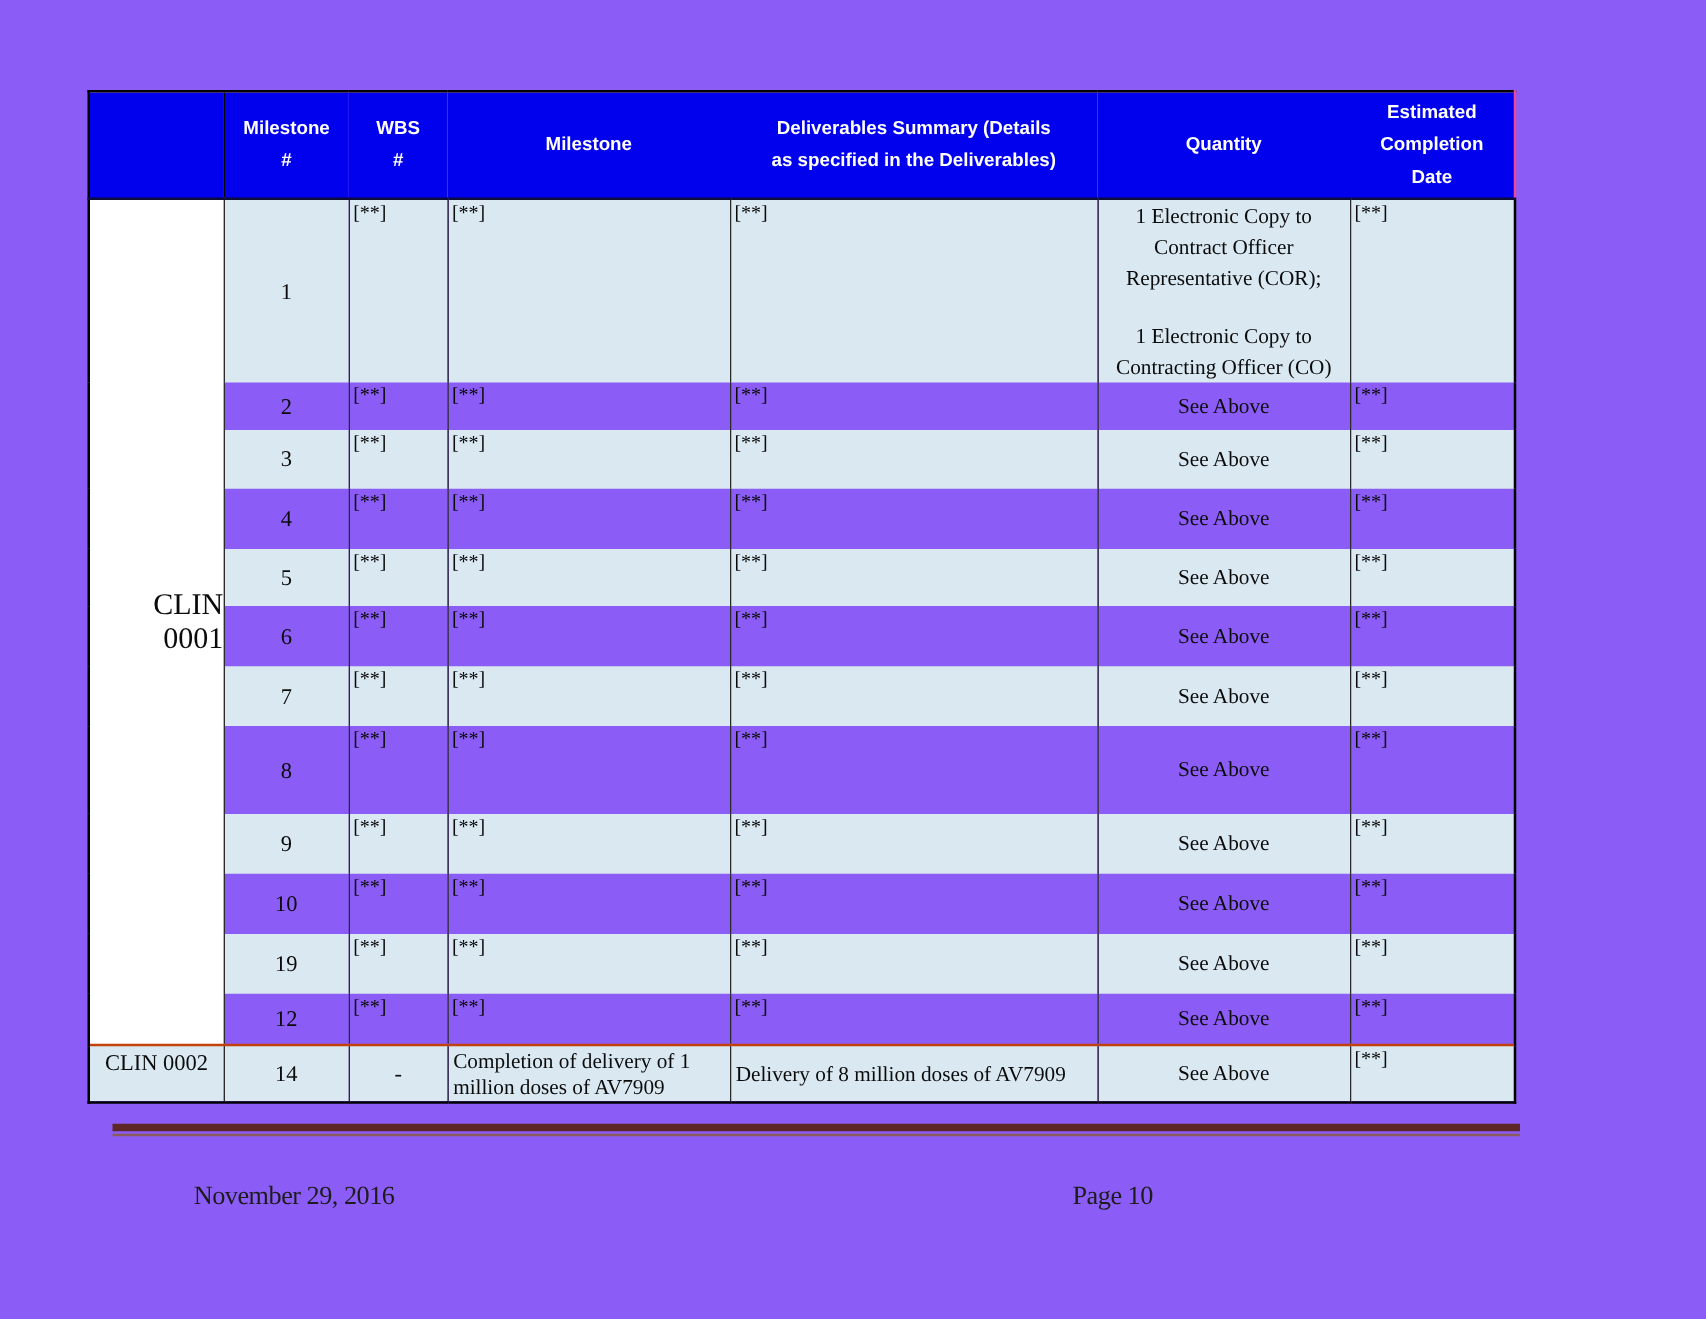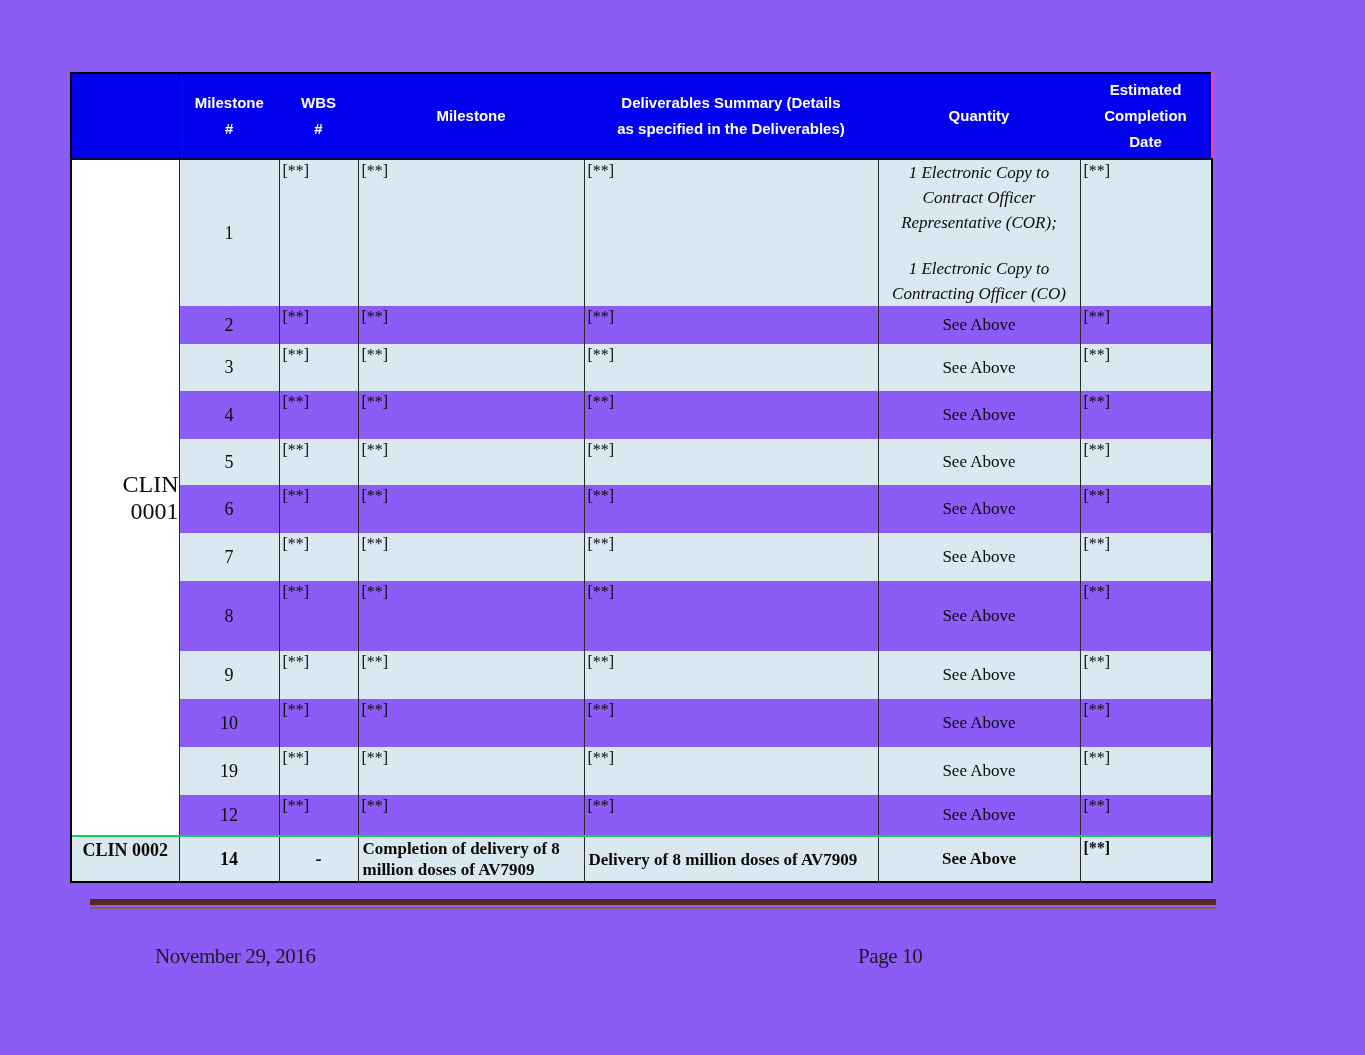--- a/index.html
+++ b/index.html
@@ -34,39 +34,39 @@
     padding:0 2px;
   }
   thead th.h-clin{border-left:2px solid #000000;}
   thead th.h-mno{border-left:1px solid #000000;}
   thead th.h-est{border-right:2px solid #ec4899;}
   
   tbody td{border-left:1px solid #2a2a2a;padding:0;}
   tbody td.c-clin1{border-left:2px solid #000000;}
   tbody td.c-est{border-right:2px solid #000000;}
   tr.stripe td{background:#D9E8F1;}
-  tr.rowlast td{border-top:2px solid #22c55e;border-bottom:2px solid #000000;font-weight:bold;}
+  tr.rowlast td{border-top:2px solid #c2410c;border-bottom:2px solid #000000;}
   .c-clin1{
     background:#ffffff !important;
     text-align:right;vertical-align:middle;
     font-size:24px;
   }
   tr.rowlast td.c-clin2{
     border-left:2px solid #000000;
     text-align:center;vertical-align:top;
     font-size:18px;padding-top:3px;
   }
   .c-no{text-align:center;vertical-align:middle;font-size:18px;}
   .c-red{
     text-align:left;vertical-align:top;
     font-size:16px;line-height:18px;
     padding:2px 3px;
   }
   .c-qty{text-align:center;vertical-align:middle;font-size:17px;}
-  .qty-p{line-height:25px;font-size:17px;font-style:italic;}
+  .qty-p{line-height:25px;font-size:17px;}
   .qty-p + .qty-p{margin-top:21px;}
   .c-txt{
     text-align:left;vertical-align:middle;
     font-size:17px;line-height:21px;
     padding:1px 4px;
   }
   
   .rule{
     position:absolute;left:90px;top:899px;width:1126px;
     border-top:6px solid #5D2627;
@@ -213,21 +213,21 @@
         <td class="c-red">[**]</td>
         <td class="c-red">[**]</td>
         <td class="c-red">[**]</td>
         <td class="c-qty">See Above</td>
         <td class="c-red c-est">[**]</td>
       </tr>
       <tr class="stripe rowlast" style="height:45px">
         <td class="c-clin2">CLIN 0002</td>
         <td class="c-no">14</td>
         <td class="c-no">-</td>
-        <td class="c-txt">Completion of delivery of 8 million doses of AV7909</td>
+        <td class="c-txt">Completion of delivery of 1 million doses of AV7909</td>
         <td class="c-txt">Delivery of 8 million doses of AV7909</td>
         <td class="c-qty">See Above</td>
         <td class="c-red c-est">[**]</td>
       </tr>
     </tbody>
   </table>
 
   <div class="rule">
     <div class="rule-thin"></div>
   </div>

